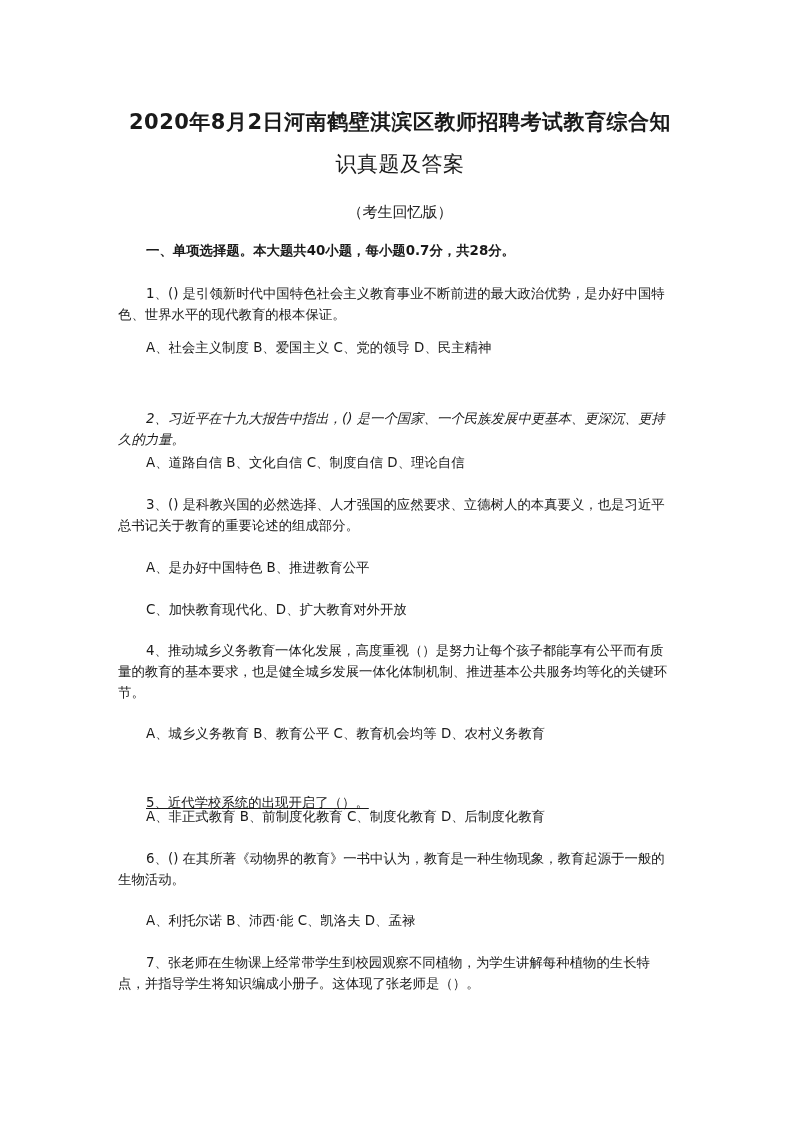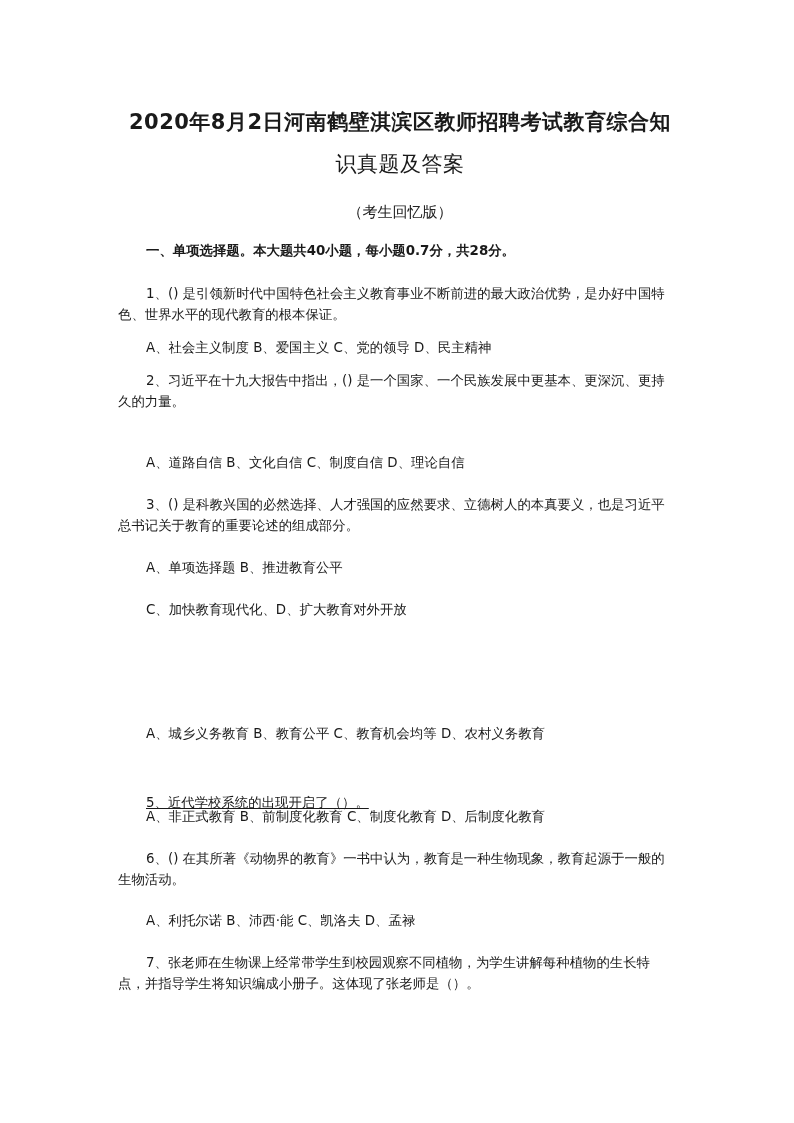--- a/index.html
+++ b/index.html
@@ -21,27 +21,28 @@
 <div class="page">
   <div class="title t1">2020年8月2日河南鹤壁淇滨区教师招聘考试教育综合知</div>
   <div class="title t2">识真题及答案</div>
   <div class="subtitle">（考生回忆版）</div>
 
   <p class="para" style="top:240px;font-weight:bold;">一、单项选择题。本大题共40小题，每小题0.7分，共28分。</p>
 
   <p class="para" style="top:283px;">1、() 是引领新时代中国特色社会主义教育事业不断前进的最大政治优势，是办好中国特色、世界水平的现代教育的根本保证。</p>
   <p class="para" style="top:337px;">A、社会主义制度 B、爱国主义 C、党的领导 D、民主精神</p>
 
-  <p class="para" style="top:370px;">2、习近平在十九大报告中指出，() 是一个国家、一个民族发展中更基本、更深沉、更持久的力量。</p>
+  <p class="para" style="top:408px;font-style:italic;">2、习近平在十九大报告中指出，() 是一个国家、一个民族发展中更基本、更深沉、更持久的力量。</p>
   <p class="para" style="top:452px;">A、道路自信 B、文化自信 C、制度自信 D、理论自信</p>
 
   <p class="para" style="top:494px;">3、() 是科教兴国的必然选择、人才强国的应然要求、立德树人的本真要义，也是习近平总书记关于教育的重要论述的组成部分。</p>
-  <p class="para" style="top:557px;">A、单项选择题 B、推进教育公平</p>
+  <p class="para" style="top:557px;">A、是办好中国特色 B、推进教育公平</p>
   <p class="para" style="top:599px;">C、加快教育现代化、D、扩大教育对外开放</p>
 
+  <p class="para" style="top:640px;">4、推动城乡义务教育一体化发展，高度重视（）是努力让每个孩子都能享有公平而有质量的教育的基本要求，也是健全城乡发展一体化体制机制、推进基本公共服务均等化的关键环节。</p>
   <p class="para" style="top:723px;">A、城乡义务教育 B、教育公平 C、教育机会均等 D、农村义务教育</p>
 
   <p class="para" style="top:792px;text-decoration:underline;">5、近代学校系统的出现开启了（）。</p>
   <p class="para" style="top:806px;">A、非正式教育 B、前制度化教育 C、制度化教育 D、后制度化教育</p>
 
   <p class="para" style="top:848px;">6、() 在其所著《动物界的教育》一书中认为，教育是一种生物现象，教育起源于一般的生物活动。</p>
   <p class="para" style="top:910px;">A、利托尔诺 B、沛西·能 C、凯洛夫 D、孟禄</p>
 
   <p class="para" style="top:952px;">7、张老师在生物课上经常带学生到校园观察不同植物，为学生讲解每种植物的生长特点，并指导学生将知识编成小册子。这体现了张老师是（）。</p>
 </div>

